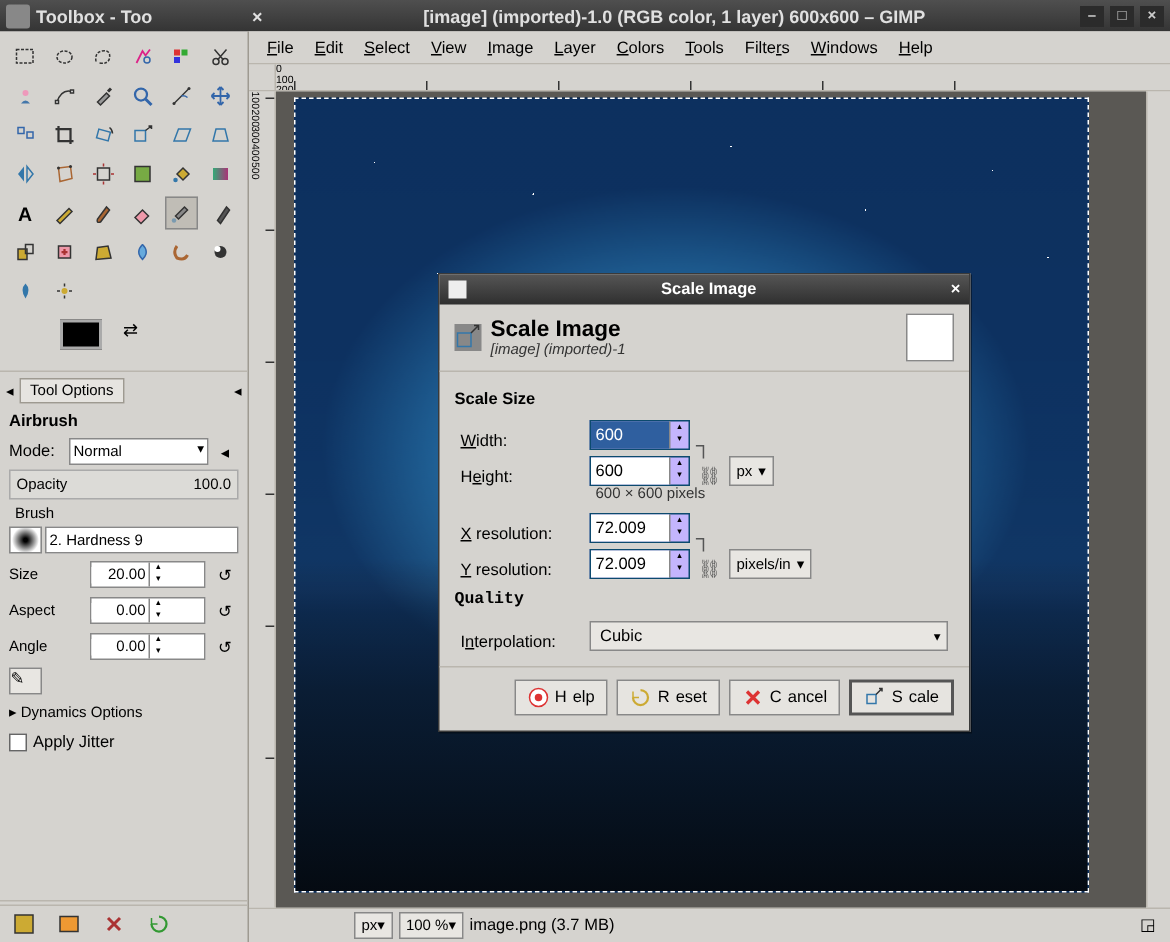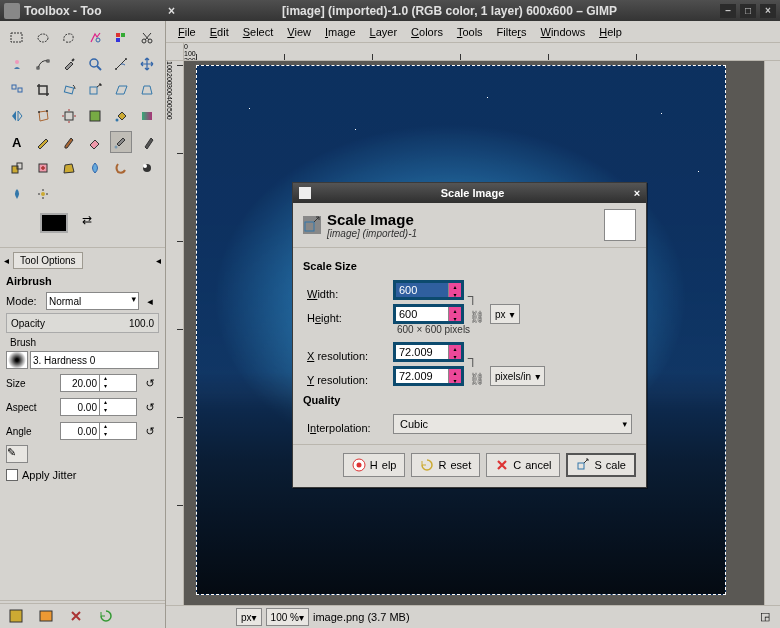--- a/index.html
+++ b/index.html
@@ -102,21 +102,21 @@
   .dialog .dhead { display: flex; align-items: center; padding: 6px 10px; border-bottom: 1px solid #bab6ae; }
   .dialog .dhead .hicon { width: 18px; height: 18px; background: #888; margin-right: 6px; }
   .dialog .dhead .ht { font-size: 15px; font-weight: bold; }
   .dialog .dhead .hs { font-size: 10px; color: #333; font-style: italic; }
   .dialog .dhead .preview { width: 32px; height: 32px; background: #fff; border: 1px solid #888; margin-left: auto; }
   .dialog .dbody { padding: 8px 14px 10px 14px; }
   .dialog .section-t { font-weight: bold; margin: 4px 0 4px -4px; }
   .dialog .drow { display: flex; align-items: flex-end; height: 24px; gap: 4px; }
   .dialog .drow .dl { width: 82px; }
   .dialog .drow .dl span.u { text-decoration: underline; }
-  .dialog .dspin { display: flex; height: 20px; border: 3px solid #0c4a6e; background: #ec4899; }
+  .dialog .dspin { display: flex; height: 20px; border: 1px solid #0c4a6e; background: #c4b5fd; }
   .dialog .dspin input { width: 52px; border: none; padding: 0 3px; font-size: 11px; outline: none; }
   .dialog .dspin input.selblue { background: #2f5f9f; color: #fff; }
   .dialog .dspin .st { width: 13px; display: flex; flex-direction: column; font-size: 6px; line-height: 8px; text-align: center; border-left: 1px solid #888; cursor: pointer; }
   .dialog .chain { width: 18px; text-align: center; font-size: 12px; color: #555; cursor: pointer; }
   .dialog .bracket { color: #555; font-size: 14px; line-height: 8px; }
   .dialog .unit { height: 20px; display: flex; align-items: center; background: #e8e6e2; border: 1px solid #888; padding: 0 4px; gap: 4px; cursor: pointer; font-size: 10px; }
   .dialog .hint { font-size: 10px; color: #333; margin-left: 90px; height: 14px; }
   .dialog .combo-l { flex: 1; height: 20px; background: #e8e6e2; border: 1px solid #888; display: flex; align-items: center; padding: 0 6px; font-size: 11px; position: relative; cursor: pointer; }
   .dialog .combo-l .dd { position: absolute; right: 4px; font-size: 9px; }
   .dialog .btn-row { display: flex; gap: 6px; padding: 8px 10px 10px 10px; border-top: 1px solid #bab6ae; justify-content: flex-end; }
@@ -405,21 +405,21 @@
         <div class="icon-btn">◂</div>
       </div>
       <div class="slider-row">
         <span>Opacity</span>
         <span>100.0</span>
       </div>
       <div style="font-size:10px;padding:2px 0 0 4px;">Brush</div>
       <div class="field-row">
         <div style="width:22px;height:18px;background:radial-gradient(circle,#000 10%,#fff 70%);border:1px solid #888;cursor:pointer;"></div>
         <div class="combo">
-            <span>3. Hardness 0</span>
+            <span>2. Hardness 9</span>
           </div>
       </div>
       <div class="spin-row">
         <div class="lbl">Size</div>
         <div class="spin">
             <input value="20.00" style="">
             <div class="st">
               <span>▴</span>
               <span>▾</span>
             </div>
@@ -444,20 +444,21 @@
             <div class="st">
               <span>▴</span>
               <span>▾</span>
             </div>
           </div>
         <div class="icon-btn">↺</div>
       </div>
       <div class="field-row">
         <div style="width:22px;height:18px;background:#e8e6e2;border:1px solid #888;cursor:pointer;">✎</div>
       </div>
+      <div style="font-size:10px;padding:3px 0;cursor:pointer;">▸ <span>Dynamics Options</span></div>
       <div class="chk-row">
         <div class="chk"></div>
         <span>Apply Jitter</span>
       </div>
     </div>
 
     <div class="divider"></div>
     <div class="footer-icons">
       <div class="ic"><svg viewBox="0 0 16 16">
             <rect x="2" y="2" width="12" height="12" fill="#ca3" stroke="#333"></rect>
@@ -601,21 +602,21 @@
             <span>▴</span>
             <span>▾</span>
           </div>
         </div>
       <div class="chain">⛓</div>
       <div class="unit">
           <span>pixels/in</span>
           <span>▾</span>
         </div>
     </div>
-    <div class="section-t" style="margin-top:8px;">Quality</div>
+    <div class="section-t" style="margin-top:8px;font-family:Liberation Mono, monospace;">Quality</div>
     <div class="drow">
       <div class="dl">I<span class="u">n</span>terpolation:</div>
       <div class="combo-l">
           <span>Cubic</span>
           <span class="dd">▾</span>
         </div>
     </div>
   </div>
   <div class="btn-row">
     <div class="btn">

